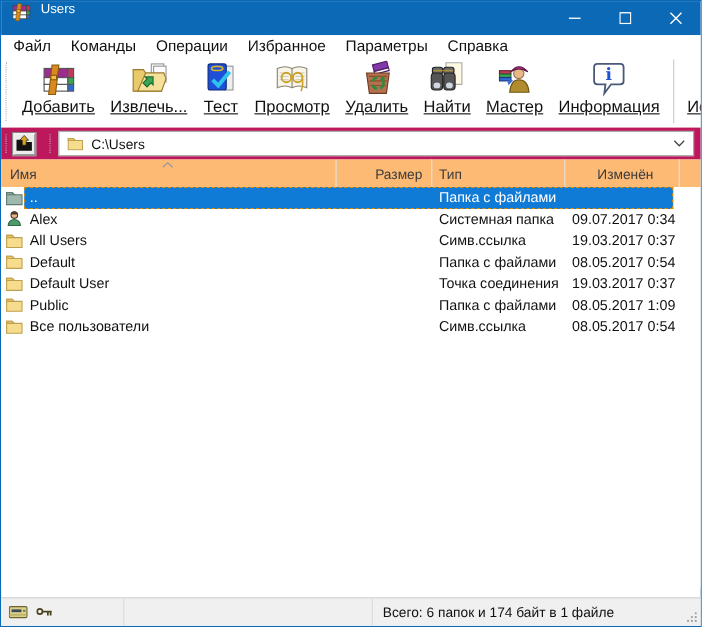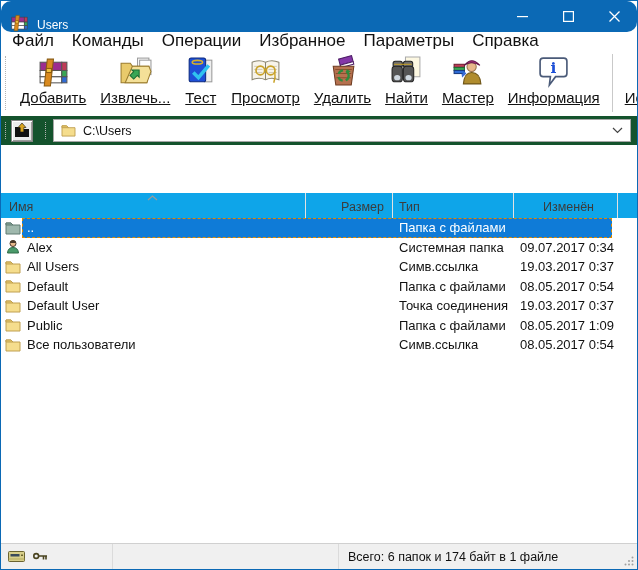--- a/index.html
+++ b/index.html
@@ -4,48 +4,48 @@
 <style>
   html,body{margin:0;padding:0;background:#e8e8e8;}
   .window{
     width:638px;height:570px;box-sizing:border-box;
     border:1px solid #0b69b5;background:#fff;
     display:flex;flex-direction:column;
     font-family:"Liberation Sans",sans-serif;
     position:relative;overflow:hidden;
   }
   
-  .titlebar{height:31px;flex:0 0 auto;background:#0b69b5;display:flex;align-items:flex-end;border-radius:10px;}
+  .titlebar{height:31px;flex:0 0 auto;background:#0b69b5;display:flex;align-items:flex-start;}
   .titlebar .app-icon{width:19px;height:19px;margin-left:9px;flex:0 0 auto;}
   .titlebar .title{color:#fff;font-size:12px;margin-left:8px;flex:1;}
   .win-controls{display:flex;height:100%;}
   .win-btn{width:46px;height:100%;display:flex;align-items:center;justify-content:center;}
   
   .menubar{height:18px;flex:0 0 auto;background:#fff;display:flex;align-items:center;padding-left:2px;}
-  .menu-item{font-size:17px;color:#111;padding:1px 9px;}
+  .menu-item{font-size:14px;color:#111;padding:1px 9px;}
   
   .toolbar{height:66px;flex:0 0 auto;background:#fff;display:flex;align-items:flex-start;padding-left:12px;position:relative;}
   .gripper{position:absolute;border-left:1px dotted #b3b3b3;}
   .toolbar .gripper{left:4px;top:6px;height:54px;}
   .tb-btn{display:flex;flex-direction:column;align-items:center;padding:5px 7px 0 7px;}
   .tb-btn svg{width:33px;height:33px;}
   .tb-btn .lbl{font-size:15px;color:#111;margin-top:1px;white-space:nowrap;text-decoration:underline;}
   .tb-sep{width:1px;height:58px;background:#c9c9c9;margin:4px 5px 0 5px;flex:0 0 auto;}
   
-  .addressrow{height:29px;flex:0 0 auto;background:#14532d;display:flex;align-items:center;position:relative;padding-left:10px;}
+  .addressrow{height:29px;flex:0 0 auto;background:#be185d;display:flex;align-items:center;position:relative;padding-left:10px;}
   .addressrow .g1{left:4px;top:6px;height:17px;}
   .addressrow .g2{left:44px;top:6px;height:17px;}
   .up-btn{width:22px;height:22px;flex:0 0 auto;background:#ececec;border:1px solid #858585;
     box-shadow:inset 1px 1px 0 #ffffff, inset -1px -1px 0 #9d9d9d;
     display:flex;align-items:center;justify-content:center;box-sizing:border-box;}
   .addr-combo{margin-left:20px;margin-right:6px;flex:1;height:23px;border:1px solid #a6a6a6;background:#fff;
     display:flex;align-items:center;padding:0 7px;box-sizing:border-box;}
   .addr-text{font-size:12.5px;color:#111;margin-left:7px;flex:1;}
   
-  .lheader{height:25px;flex:0 0 auto;background:#0ea5e9;display:flex;position:relative;margin-top:48px;}
+  .lheader{height:25px;flex:0 0 auto;background:#fdba74;display:flex;position:relative;}
   .hcol{box-sizing:border-box;border-right:1px solid #e2e2e2;display:flex;align-items:flex-end;
     padding-bottom:4px;font-size:12.5px;color:#3c3c3c;}
   .hcol.c-name{width:305px;padding-left:8px;position:relative;}
   .hcol.c-size{width:87px;justify-content:flex-end;padding-right:8px;}
   .hcol.c-type{width:121px;padding-left:6px;}
   .hcol.c-mod{width:104px;padding-left:6px;justify-content:center;}
   .hcol.c-fill{flex:1;border-right:none;}
   .sort-arrow{position:absolute;top:2px;left:146px;}
   
   .list{flex:1;background:#fff;overflow:hidden;}

